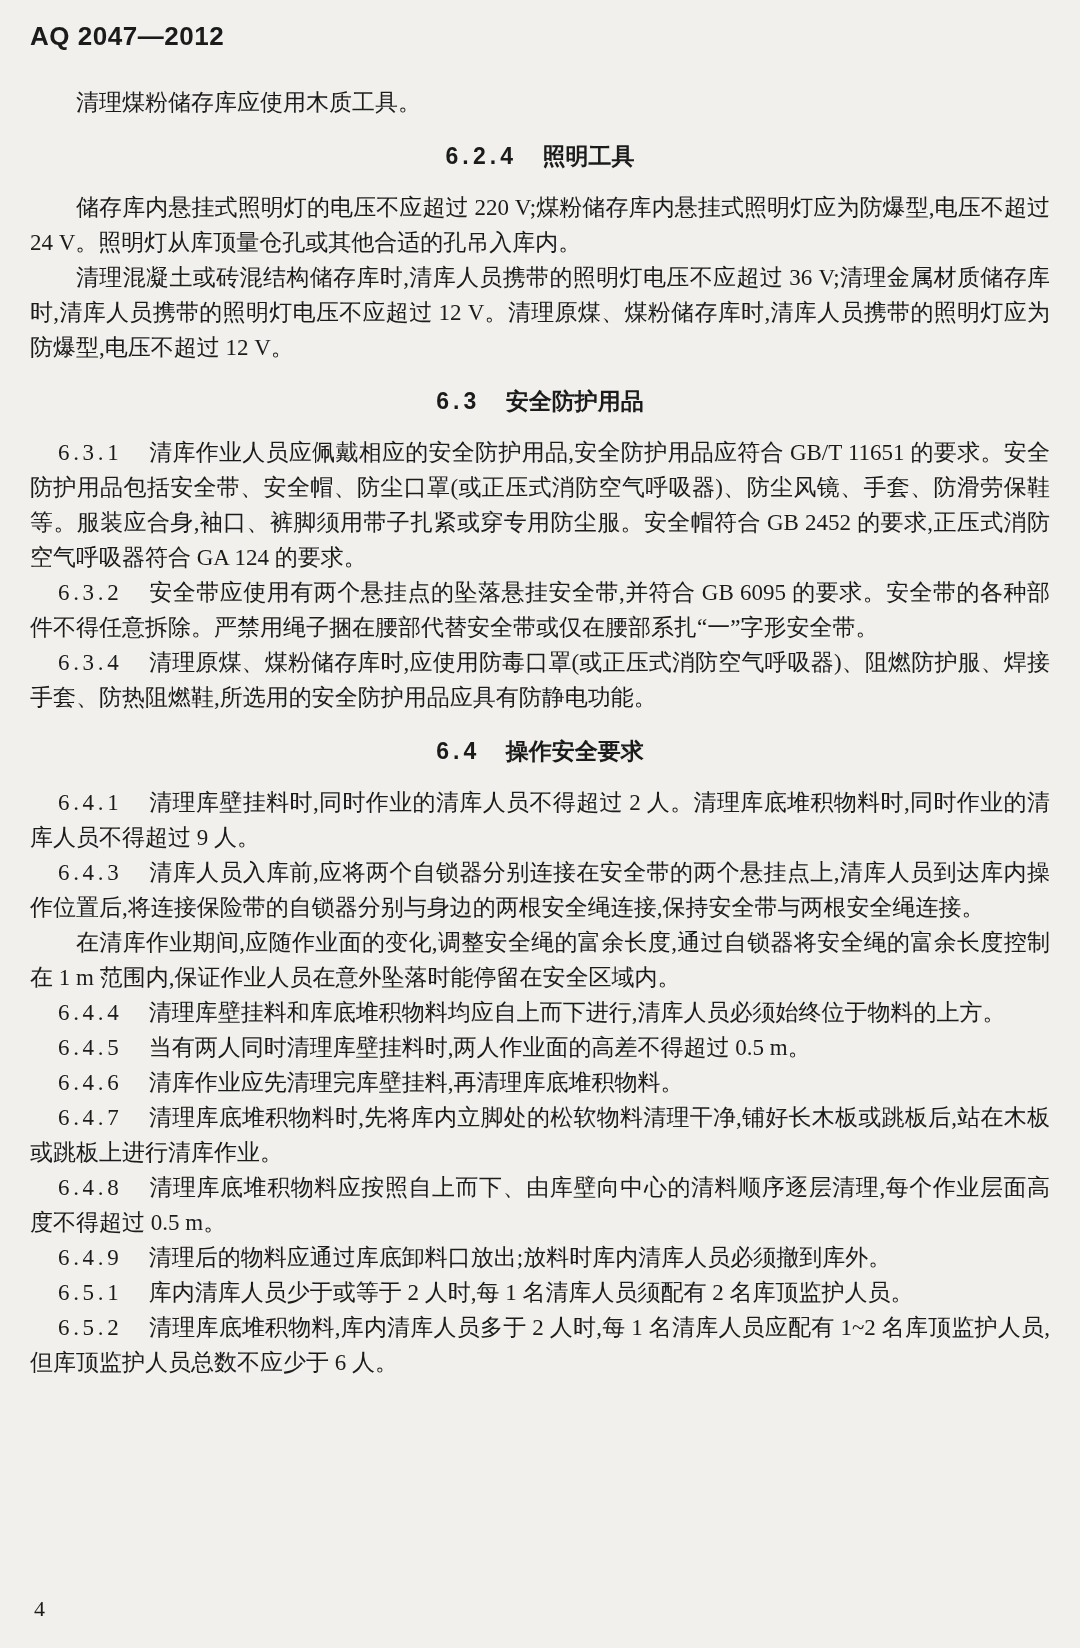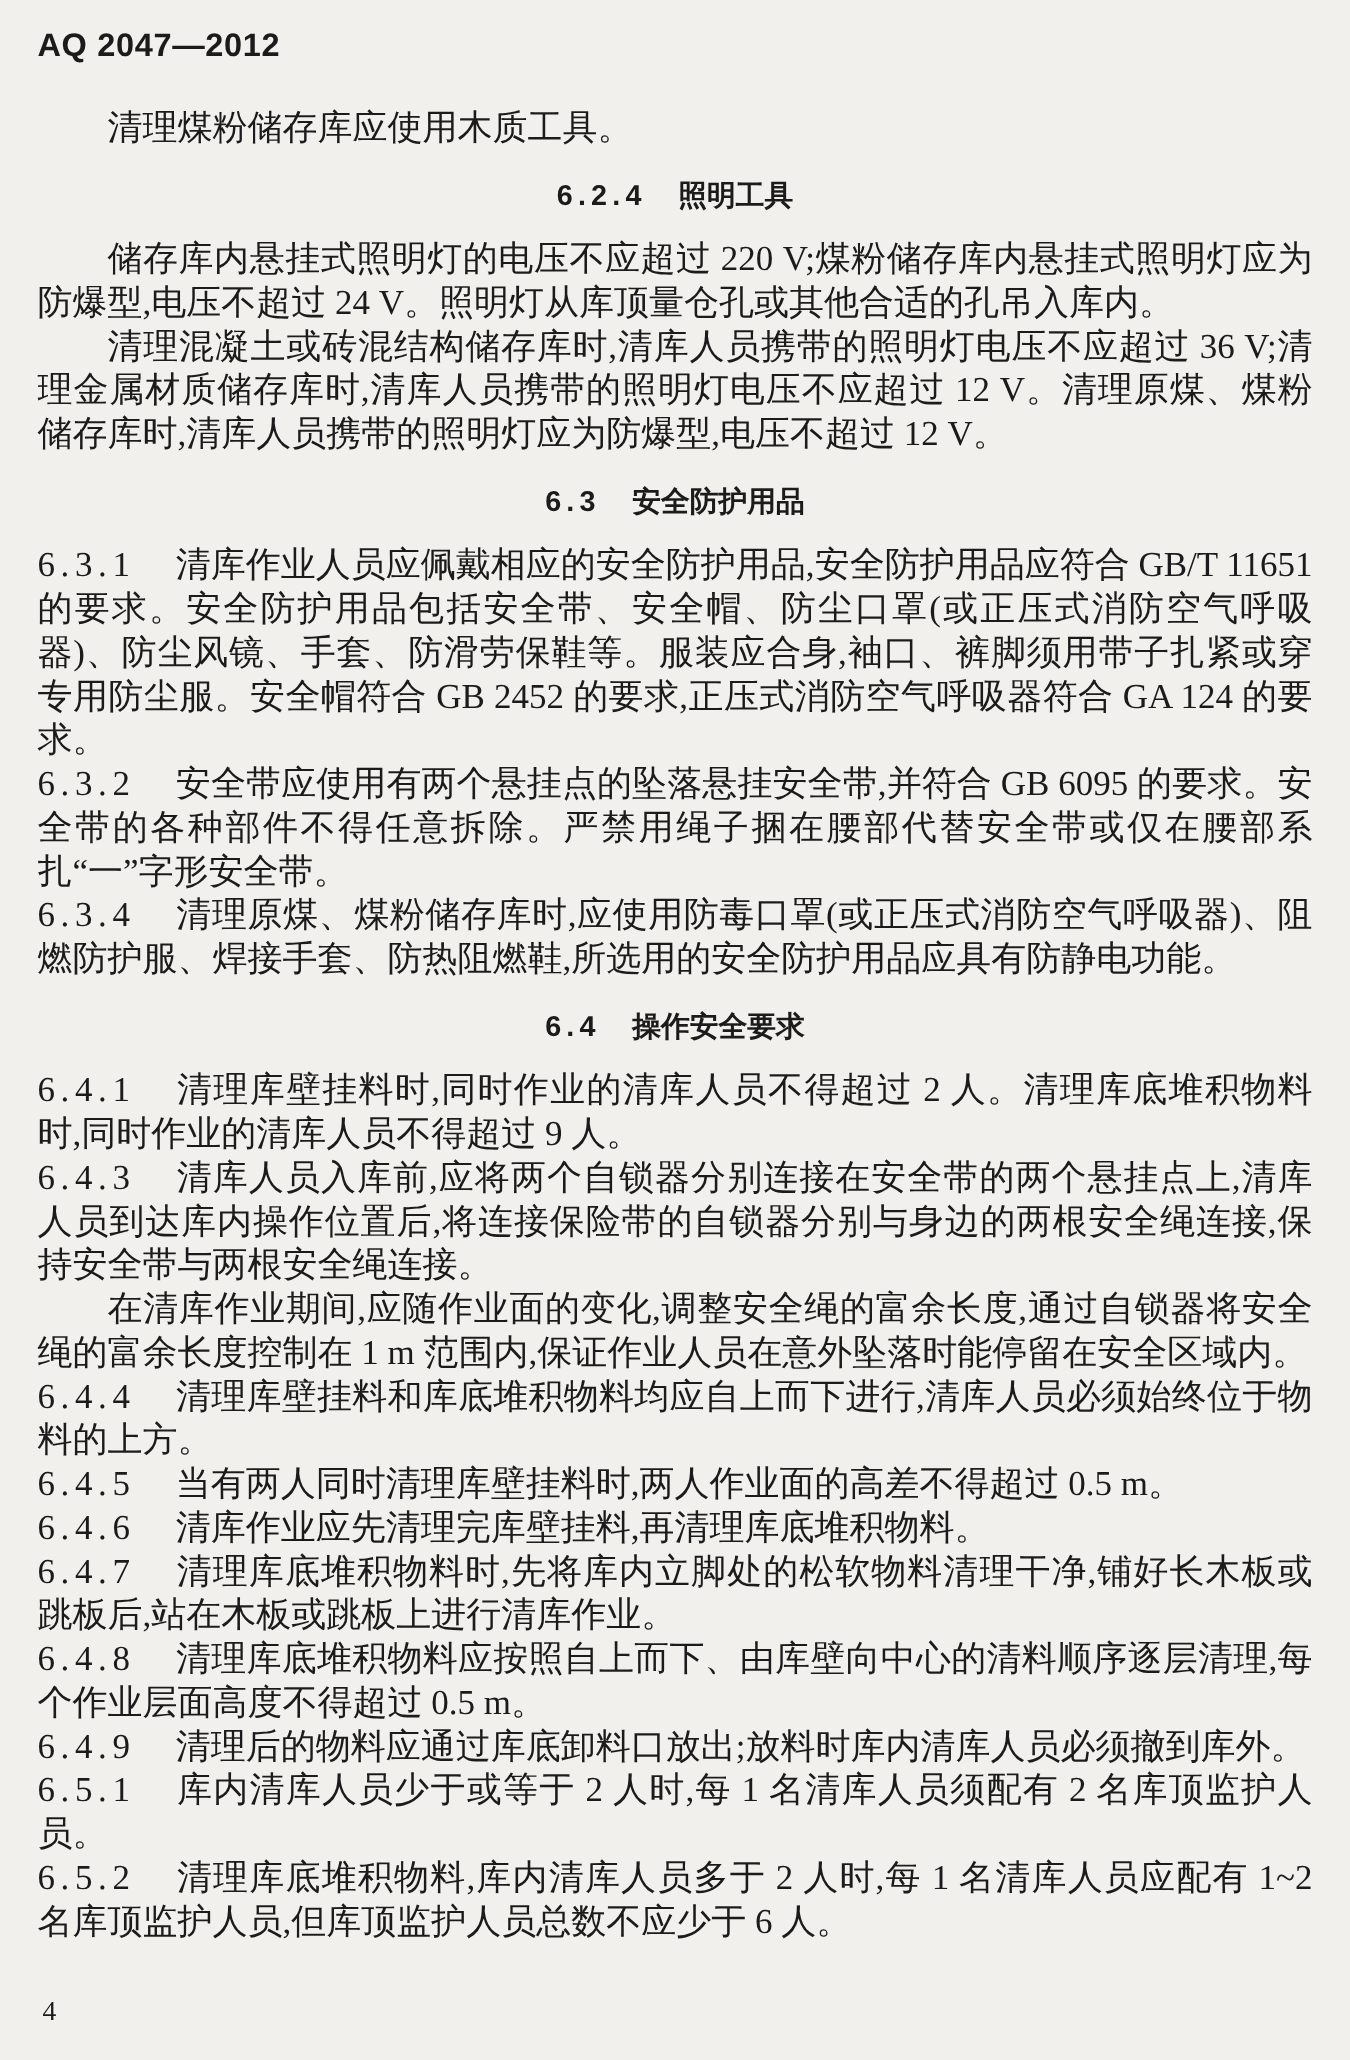--- a/index.html
+++ b/index.html
@@ -24,21 +24,21 @@
   .doc-header {
     font-family: "Liberation Sans", "DejaVu Sans", sans-serif;
     font-weight: bold;
     font-size: 26px;
     line-height: 32px;
     letter-spacing: 0.02em;
     margin: 0 0 33px 0;
   }
   p.block {
     margin: 0;
-    font-size: 28px;
+    font-size: 23px;
     line-height: 35px;
     text-align: justify;
   }
   p.para {
     text-indent: 2em;
   }
   p.heading {
     font-family: "Liberation Sans", "DejaVu Sans", sans-serif;
     font-weight: bold;
     font-size: 23px;
@@ -47,20 +47,21 @@
     text-align: center;
   }
   .heading .num {
     letter-spacing: 0.18em;
     margin-right: 1.1em;
   }
   .clause .num {
     letter-spacing: 0.16em;
     margin-right: 1.15em;
     white-space: nowrap;
+    margin-left: 28px;
   }
   .page-number {
     position: absolute;
     left: 34px;
     top: 1596px;
     font-size: 22px;
     line-height: 26px;
   }
 </style>
 </head>

